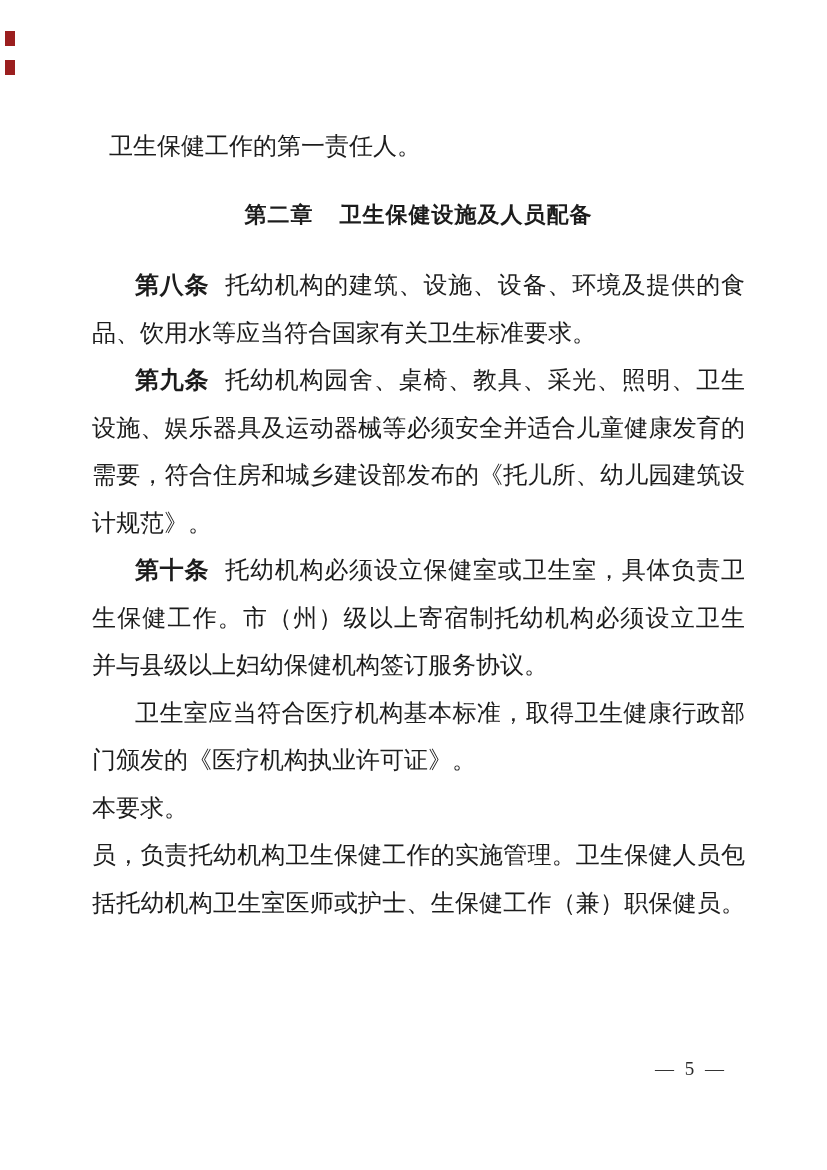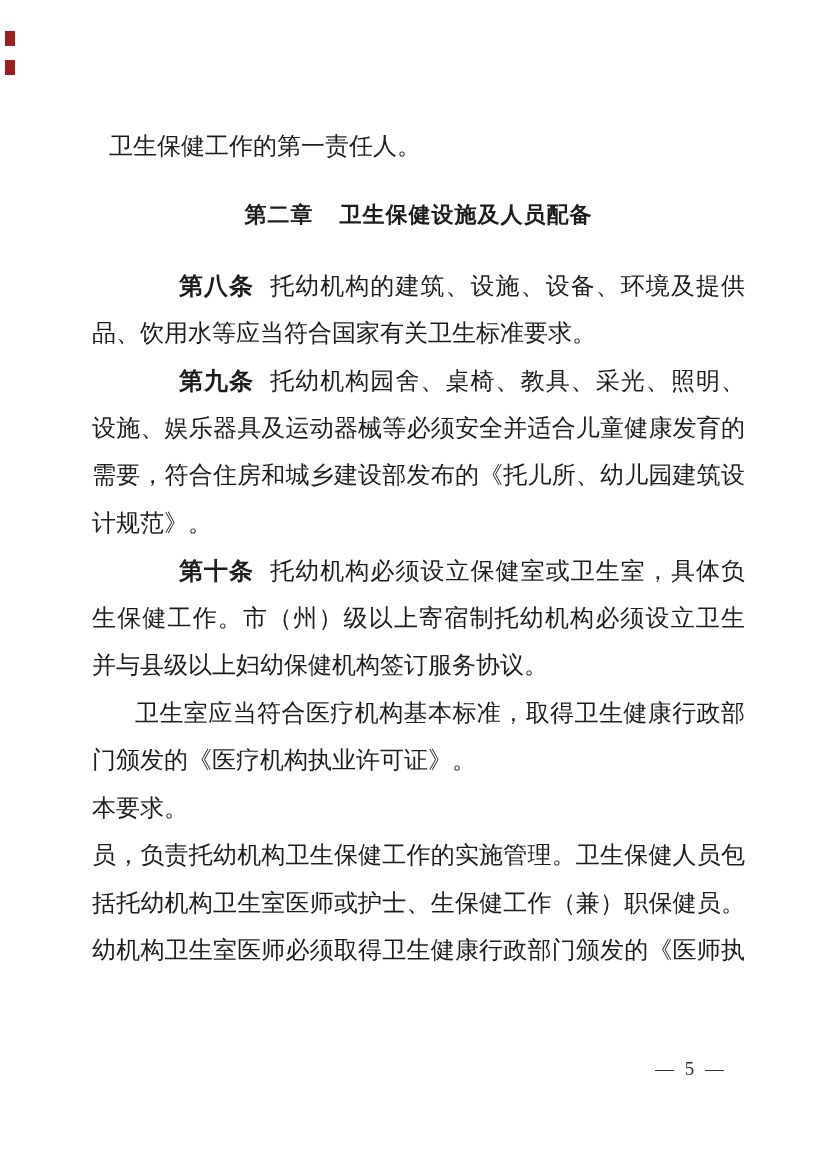--- a/index.html
+++ b/index.html
@@ -46,23 +46,22 @@
     text-align: right;
     text-align-last: left;
   }
   .line.indent {
     text-indent: 43px;
   }
   .line.intro {
     margin-left: 17px;
   }
   .lead {
-    font-family: Liberation Sans, sans-serif;
+    font-family: Liberation Mono, monospace;
     font-weight: bold;
-    margin-left: 44px;
   }
   .lead-gap {
     display: inline-block;
     width: 15px;
   }
   .chapter {
     margin: 20px 0 24px 0;
     height: 47.5px;
     line-height: 47.5px;
     font-size: 22px;
@@ -111,20 +110,19 @@
         <div class="line full">需要，符合住房和城乡建设部发布的《托儿所、幼儿园建筑设</div>
         <div class="line last">计规范》。</div>
         <div class="line full indent"><span class="lead">第十条</span><span class="lead-gap"></span>托幼机构必须设立保健室或卫生室，具体负责卫</div>
         <div class="line full">生保健工作。市（州）级以上寄宿制托幼机构必须设立卫生室，</div>
         <div class="line last">并与县级以上妇幼保健机构签订服务协议。</div>
         <div class="line full indent">卫生室应当符合医疗机构基本标准，取得卫生健康行政部</div>
         <div class="line last">门颁发的《医疗机构执业许可证》。</div>
         <div class="line last">本要求。</div>
         <div class="line full">员，负责托幼机构卫生保健工作的实施管理。卫生保健人员包</div>
         <div class="line full">括托幼机构卫生室医师或护士、生保健工作（兼）职保健员。托</div>
-        <div class="line full">幼机构卫生室医师必须取得卫生健康行政部门颁发的《医师执</div>
       </div>
 
   </div>
 
   <div class="page-number">— 5 —</div>
 
 </div>
 
 </body></html>

